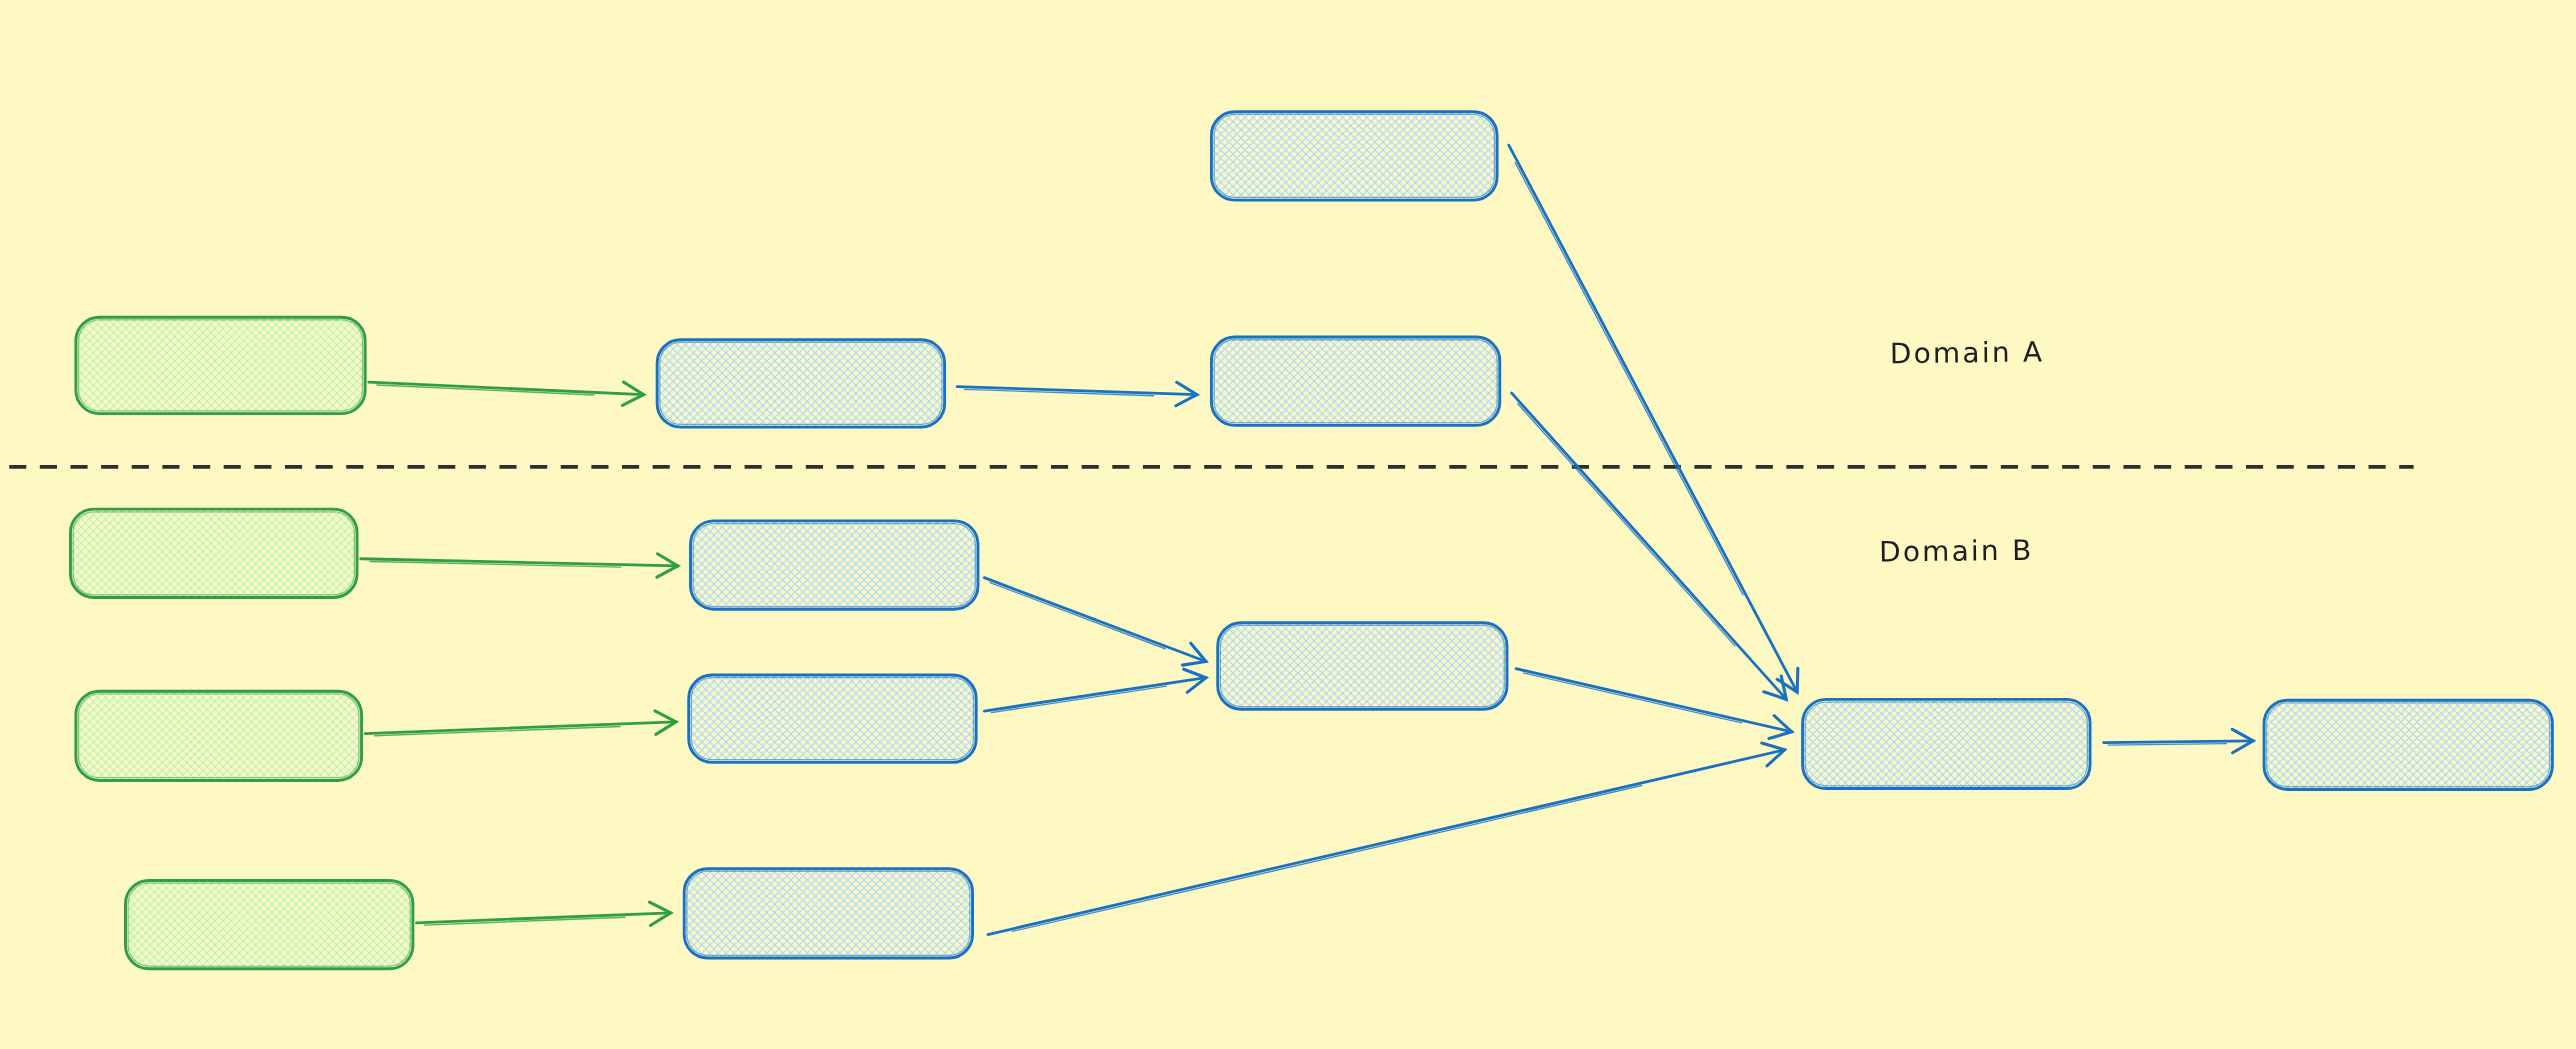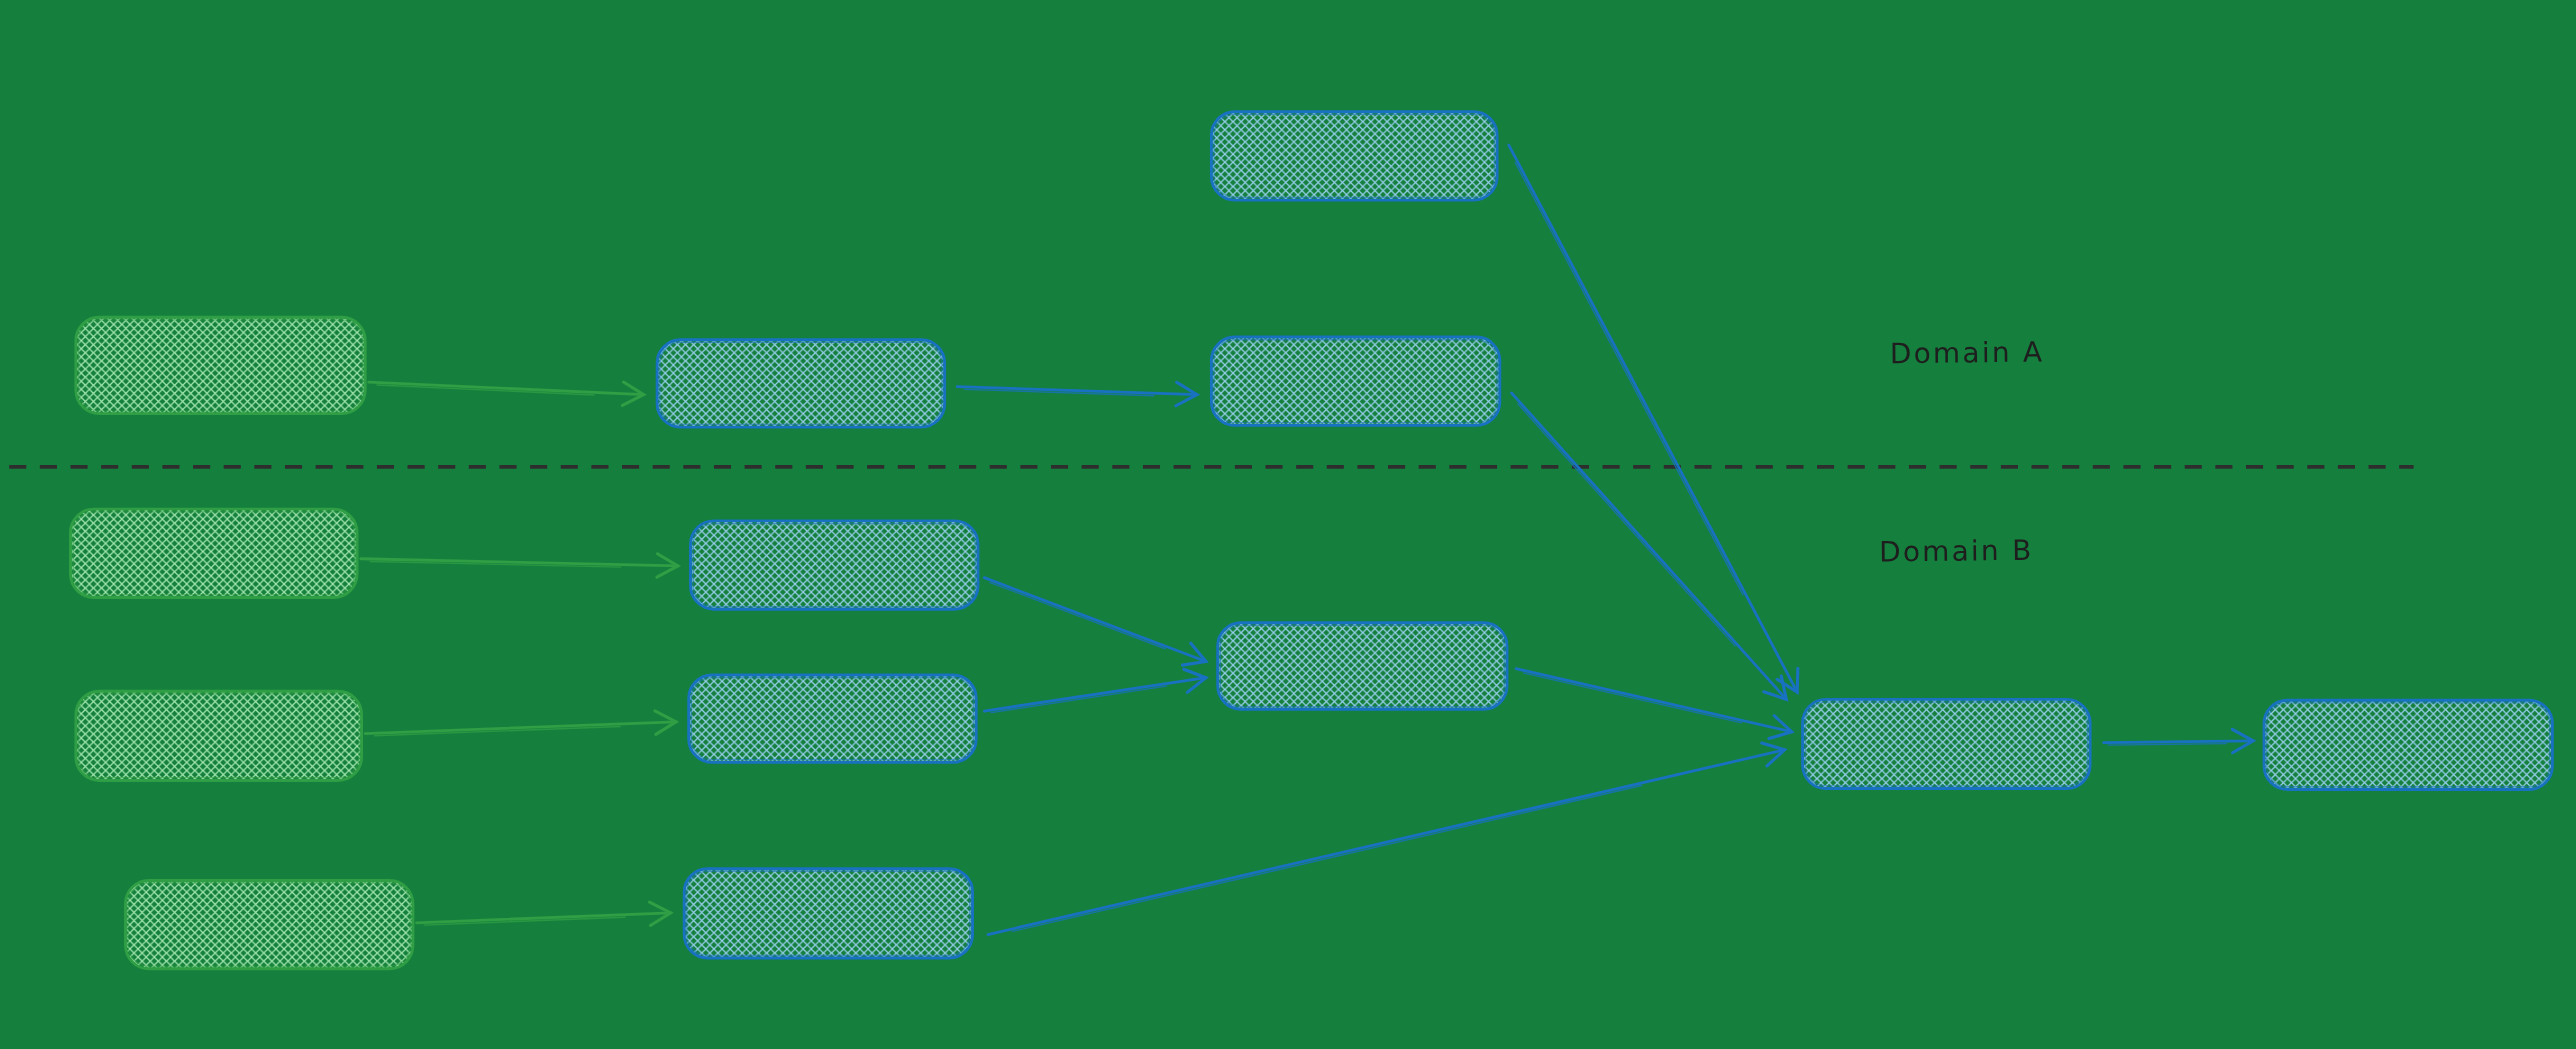--- a/index.html
+++ b/index.html
@@ -1,17 +1,17 @@
 <!DOCTYPE html>
 <html style="font-size:14.4px"><head>
 <meta charset="utf-8">
 <style>
   html, body { margin: 0; padding: 0; background: #ffffff; }
   body { font-family: "DejaVu Sans", "Liberation Sans", sans-serif; }
-  #diagram-wrap { position: relative; width: 2576px; height: 1049px; background: #15803d; overflow: hidden; }
+  #diagram-wrap { position: relative; width: 2576px; height: 1049px; background: #fef9c3; overflow: hidden; }
   svg { display: block; }
   .region-label {
     font-family: "DejaVu Sans", "Liberation Sans", sans-serif;
     font-size: 31px;
     letter-spacing: 2.5px;
     font-weight: 500;
   }
 </style>
 </head>
 <body>

